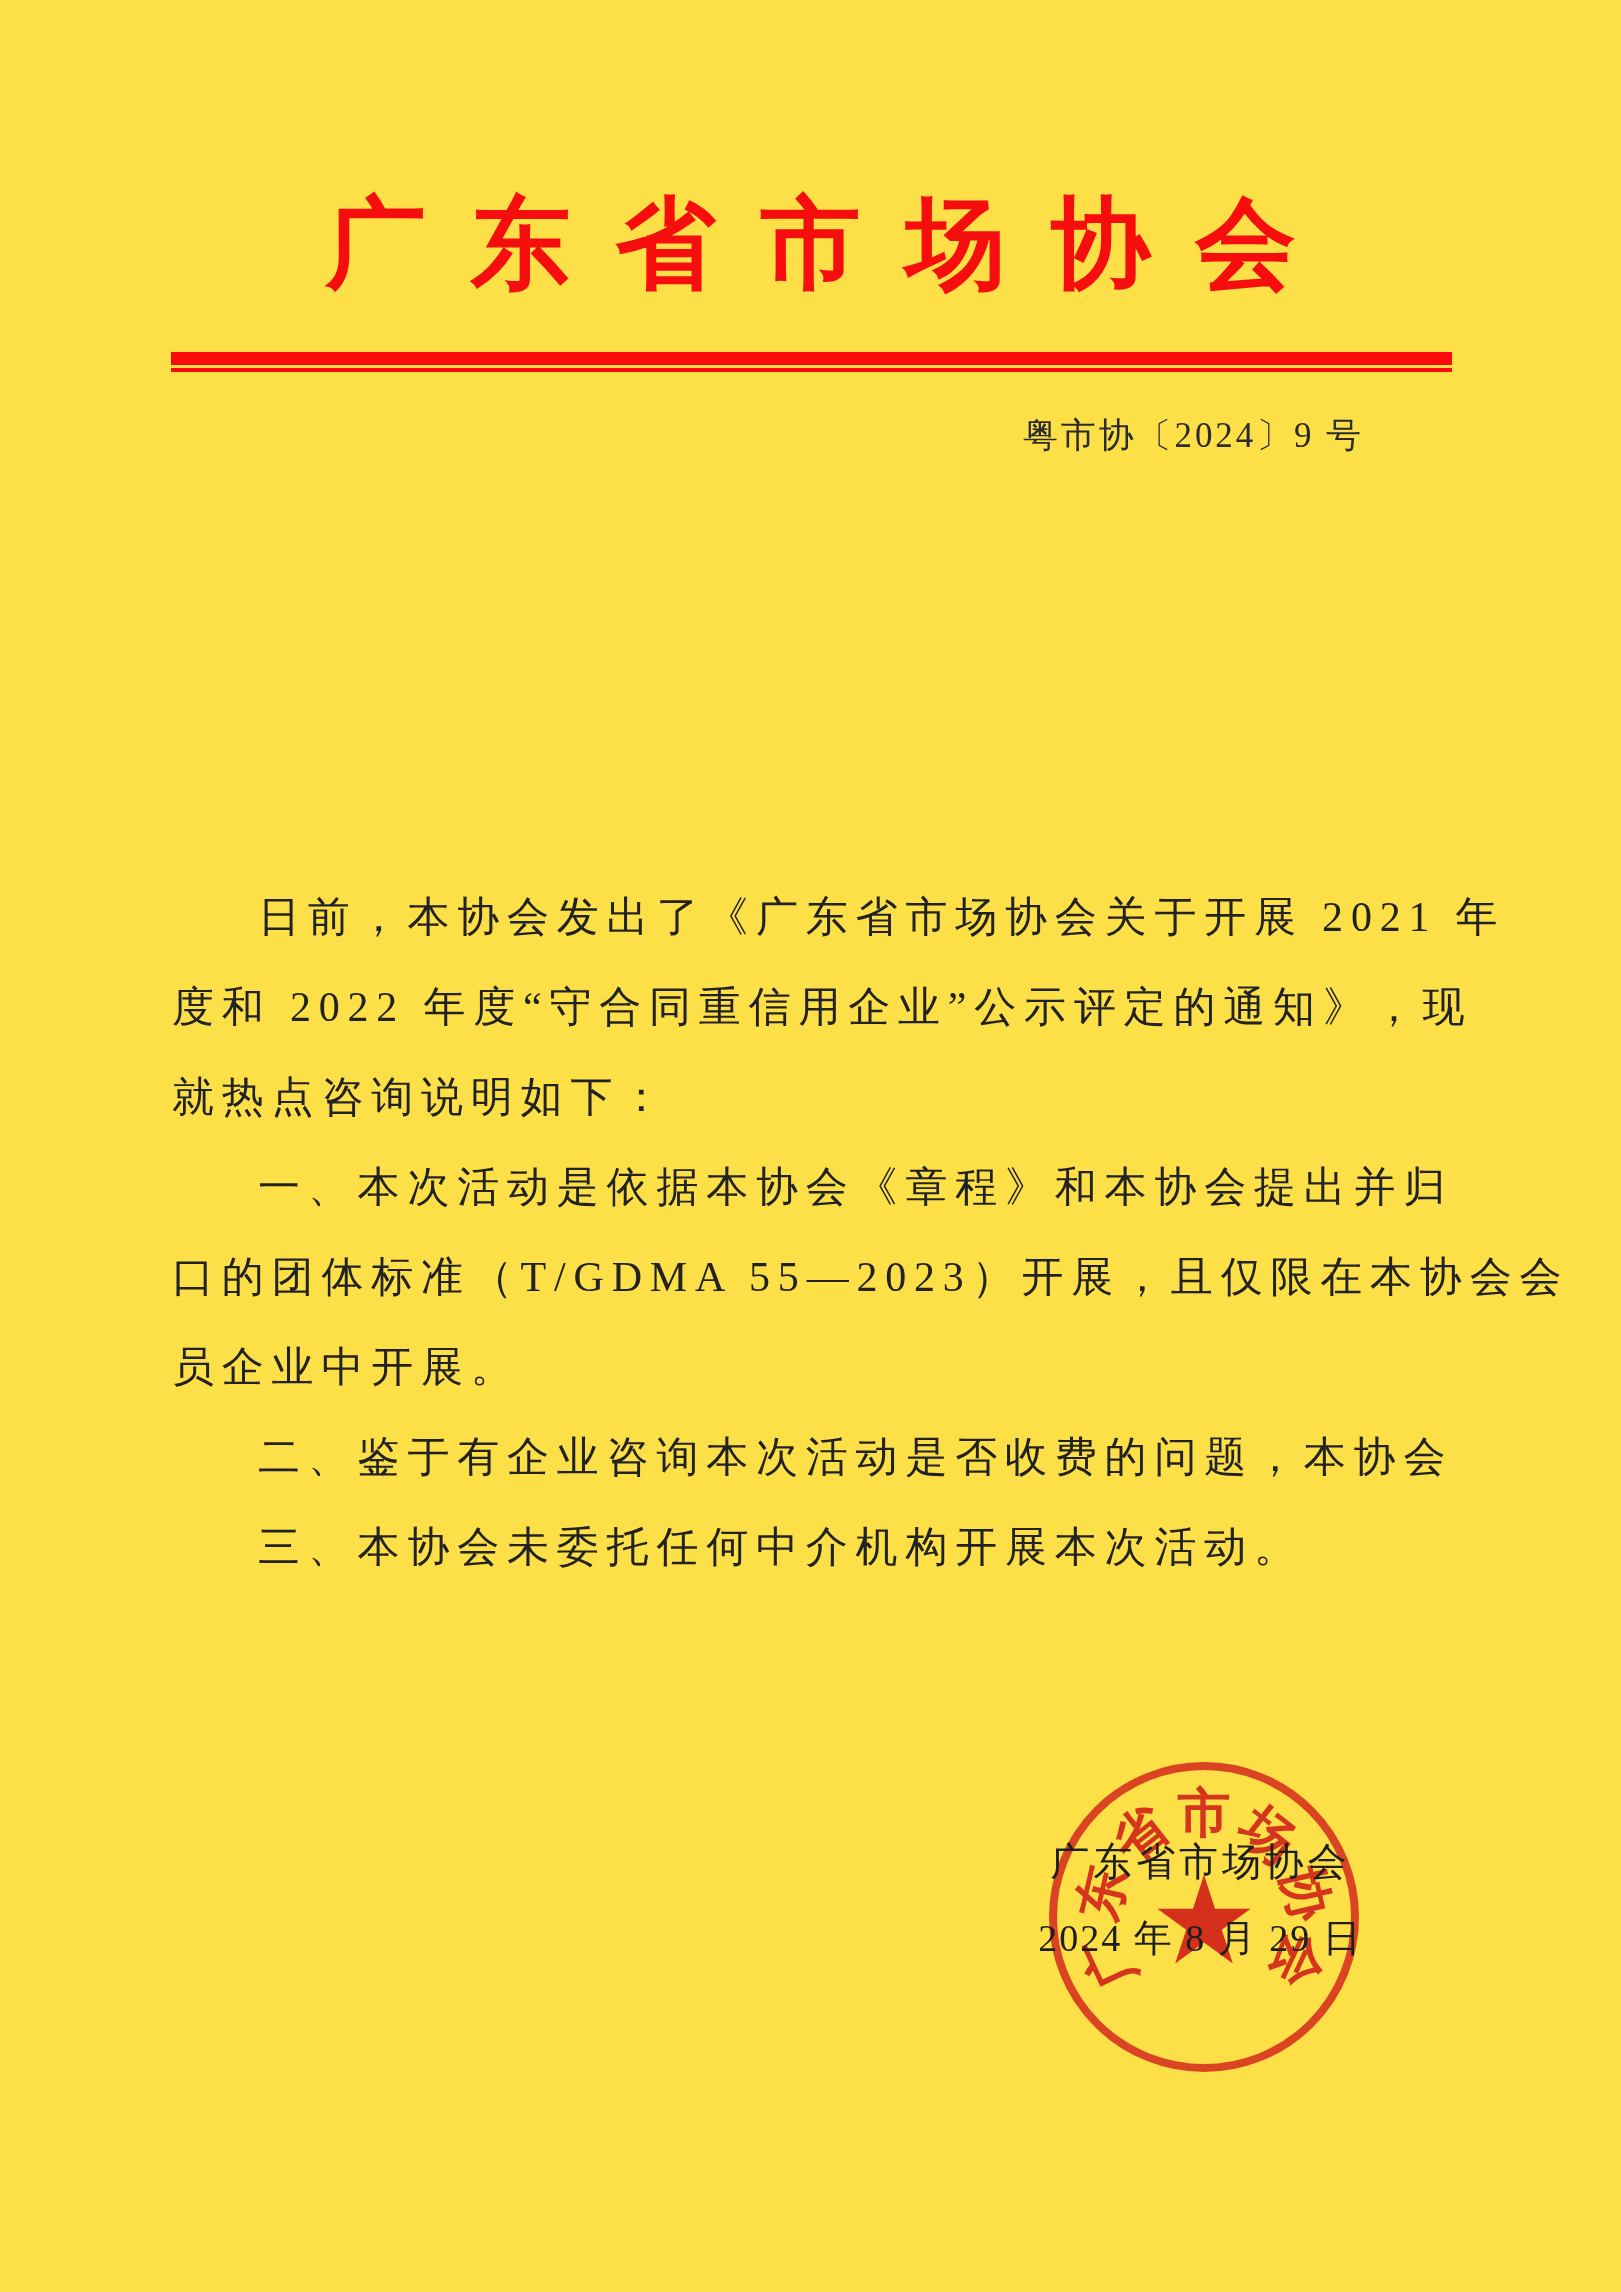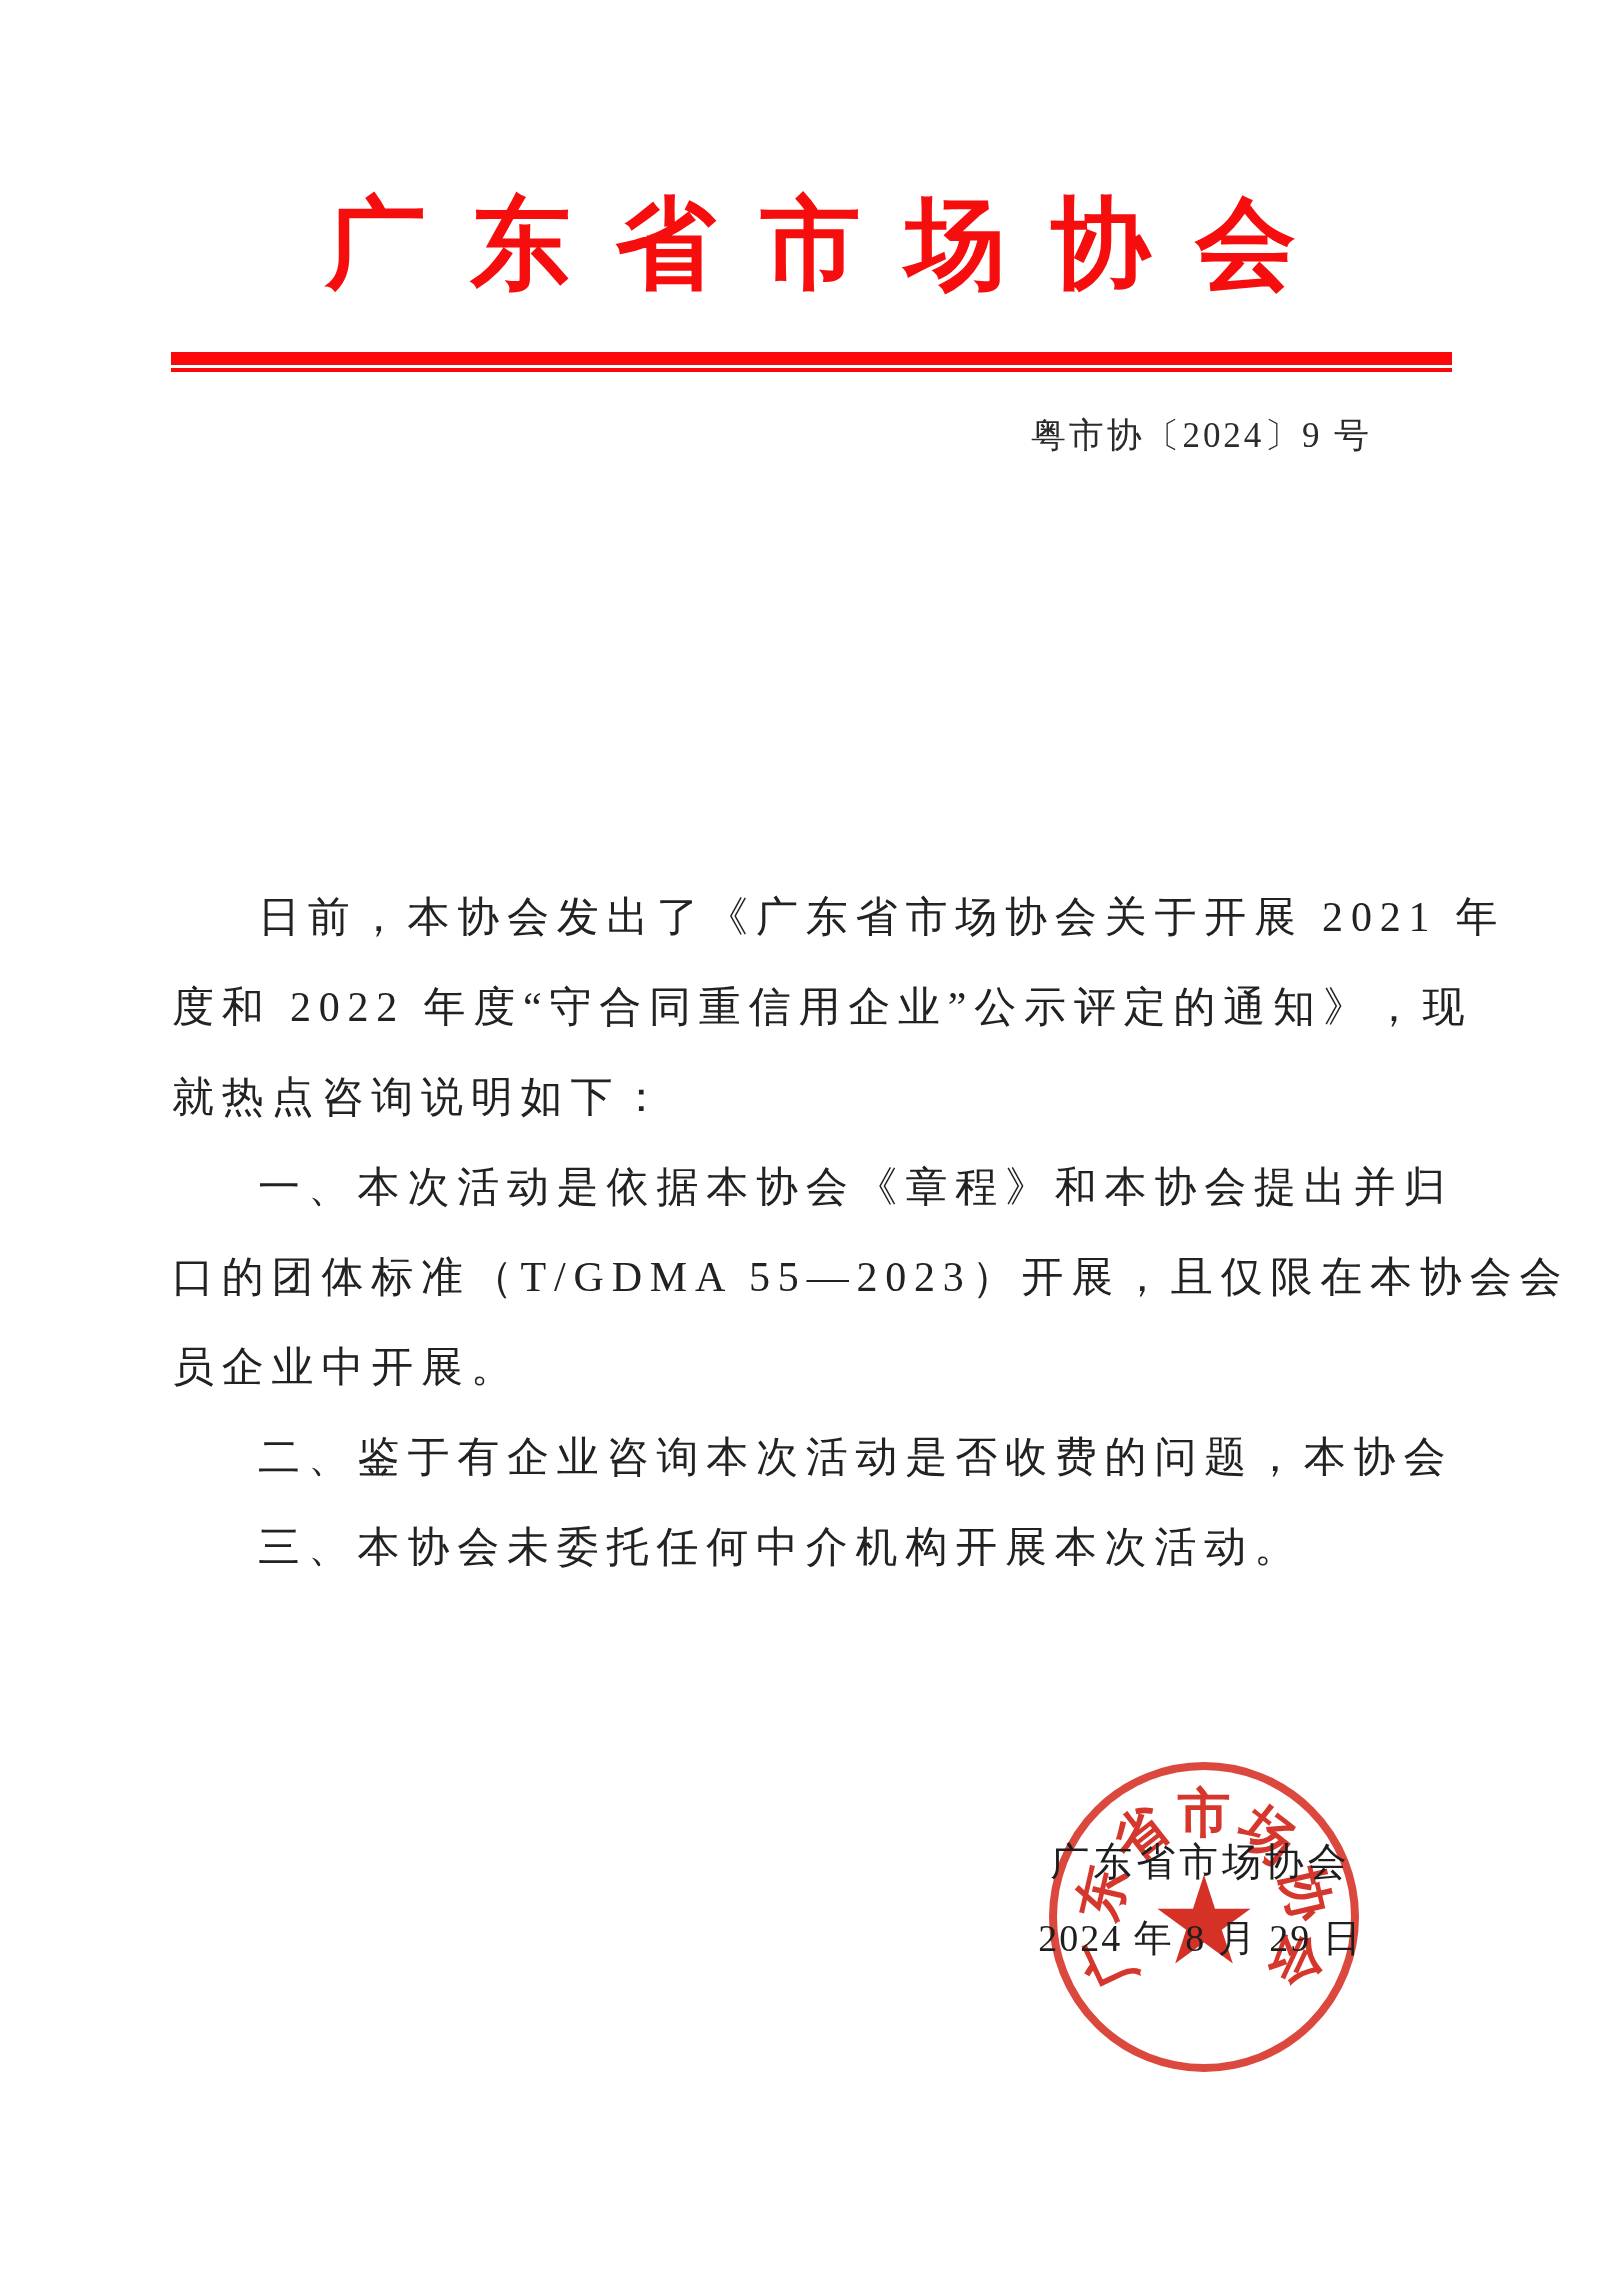--- a/index.html
+++ b/index.html
@@ -1,20 +1,20 @@
 <!DOCTYPE html>
 <html><head>
 <meta charset="utf-8">
 <style>
   html,body { margin:0; padding:0; background:#e8e8e8; }
   .page {
     position:relative;
     width:1621px; height:2293px;
     margin:0 auto;
-    background:#ffffff;
+    background:#fde047;
     overflow:hidden;
     font-family:"Liberation Serif","DejaVu Serif",serif;
   }
 
   
   .letterhead {
     position:absolute; top:190px; left:0; width:100%;
     text-align:center;
     font-size:100px; font-weight:bold;
     color:#f60d0d;
@@ -26,21 +26,21 @@
     position:absolute; top:352px; left:171px;
     width:1281px; height:12.7px; background:#fa0a0a;
   }
   .rule-thin {
     position:absolute; top:368px; left:171px;
     width:1281px; height:3.9px; background:#fa0a0a;
   }
 
   
   .doc-number {
-    position:absolute; top:412px; right:249px;
+    position:absolute; top:412px; right:257px;
     font-size:35px; color:#2b2b2b; letter-spacing:2.9px;
     white-space:nowrap;
     text-align:right;
   }
 
   
   .doc-title {
     position:absolute; top:557px; left:173px; width:1274px;
     text-align:center;
     font-size:48px; line-height:95px; font-weight:bold;

